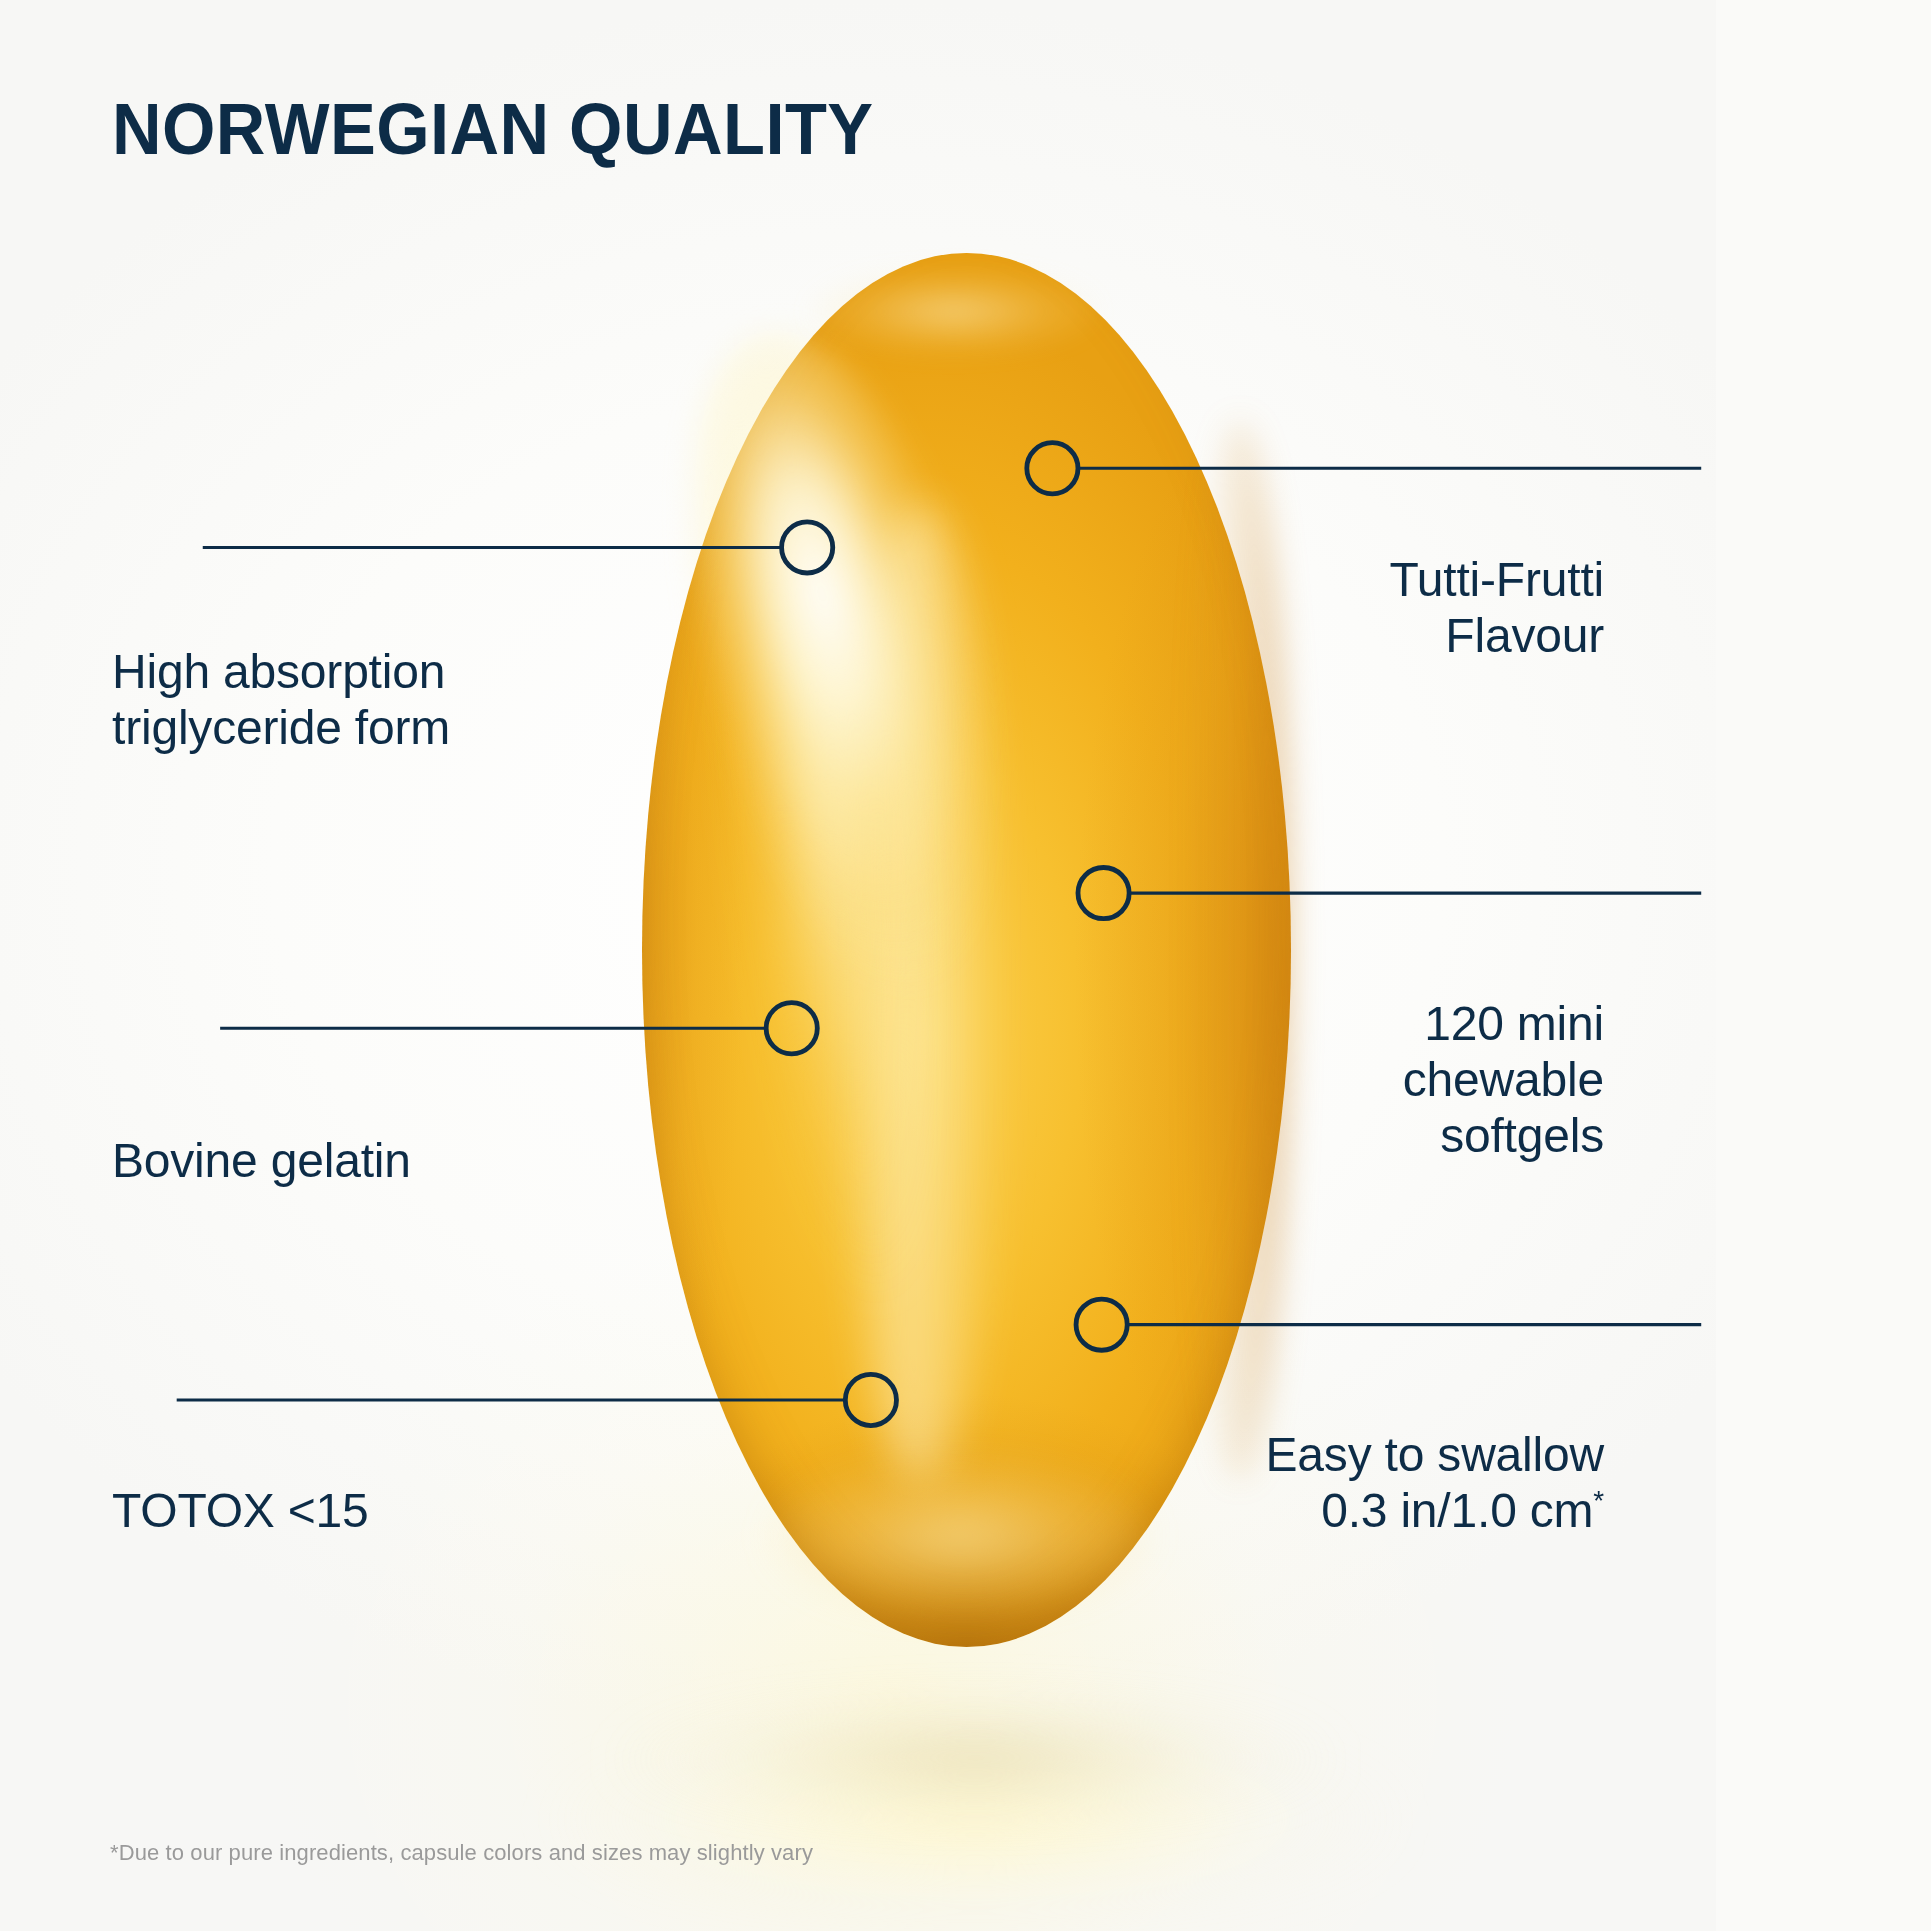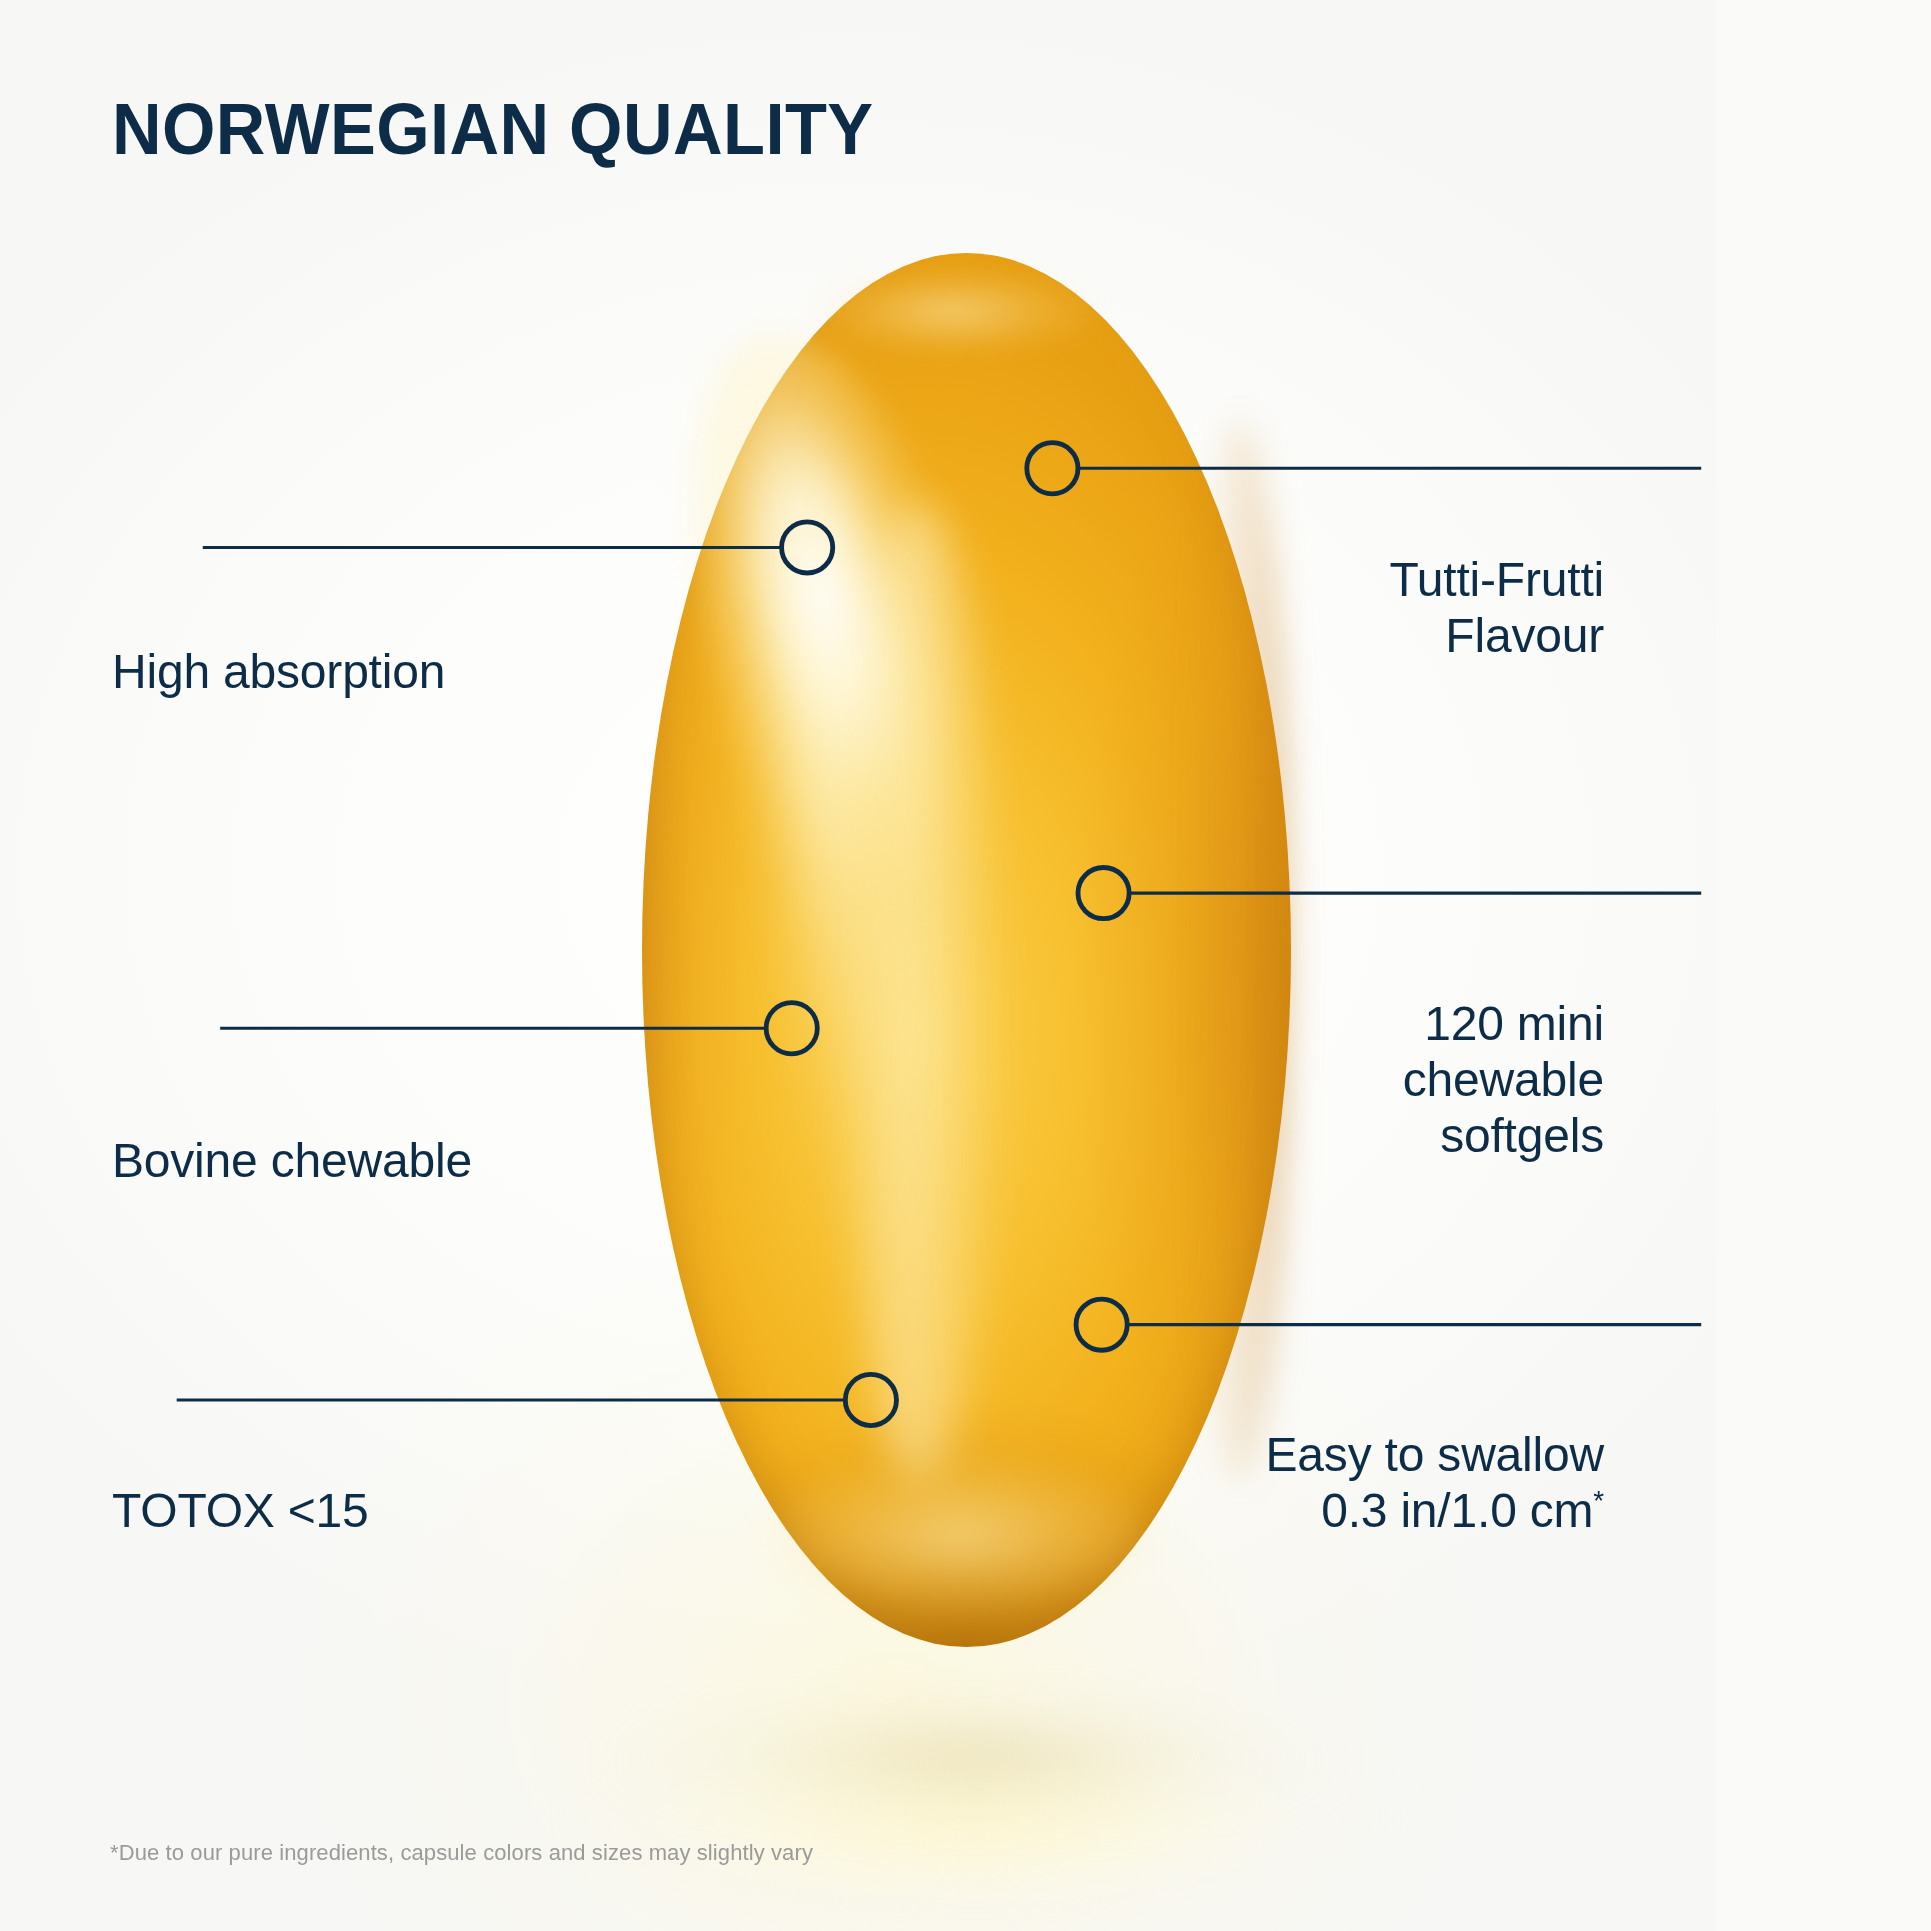--- a/index.html
+++ b/index.html
@@ -252,24 +252,25 @@
     </g>
 
     <g>
       <circle class="conn-dot" cx="1141" cy="1372" r="26.5"></circle>
       <line class="conn-line" x1="1168" y1="1372" x2="1762" y2="1372"></line>
     </g>
   </svg>
 
   <div class="label left" id="lbl-absorption">
     <div>High absorption</div>
+    <div>triglyceride form</div>
   </div>
 
   <div class="label left" id="lbl-gelatin">
-    <div>Bovine chewable</div>
+    <div>Bovine gelatin</div>
   </div>
 
   <div class="label left" id="lbl-totox">
     <div>TOTOX &lt;15</div>
   </div>
 
   <div class="label right" id="lbl-flavour">
     <div>Tutti-Frutti</div>
     <div>Flavour</div>
   </div>

